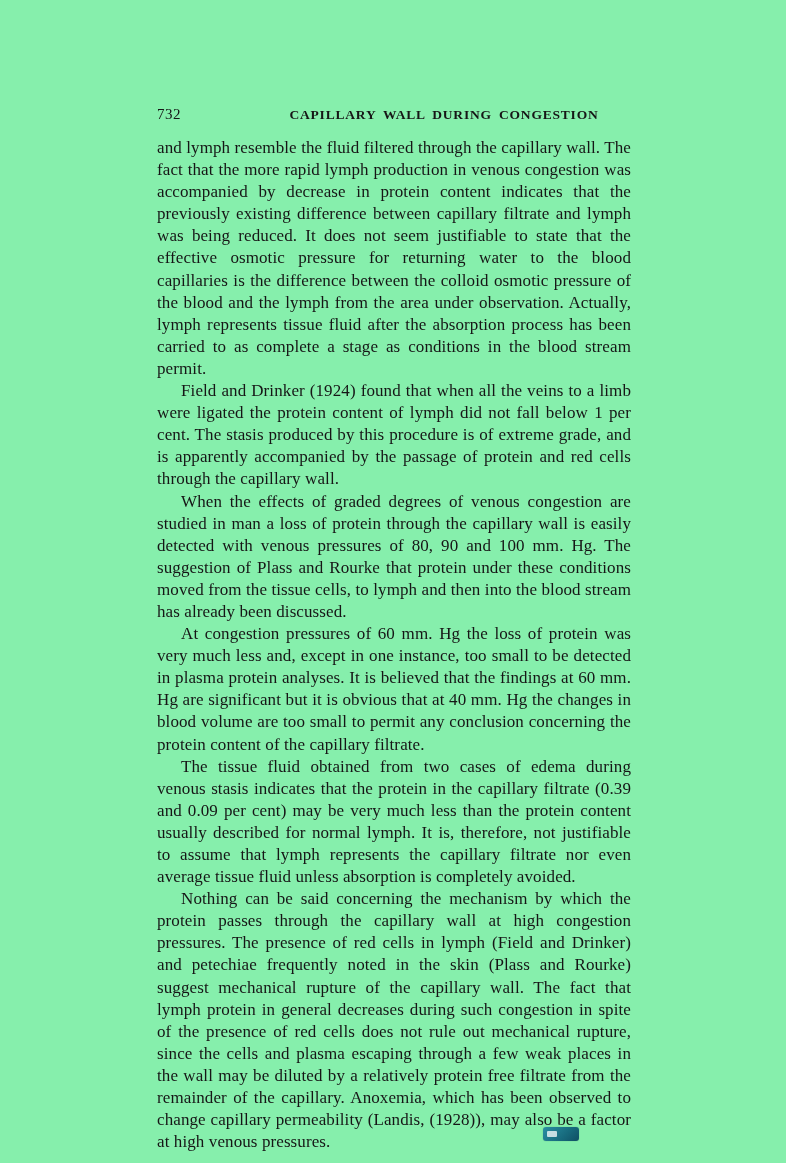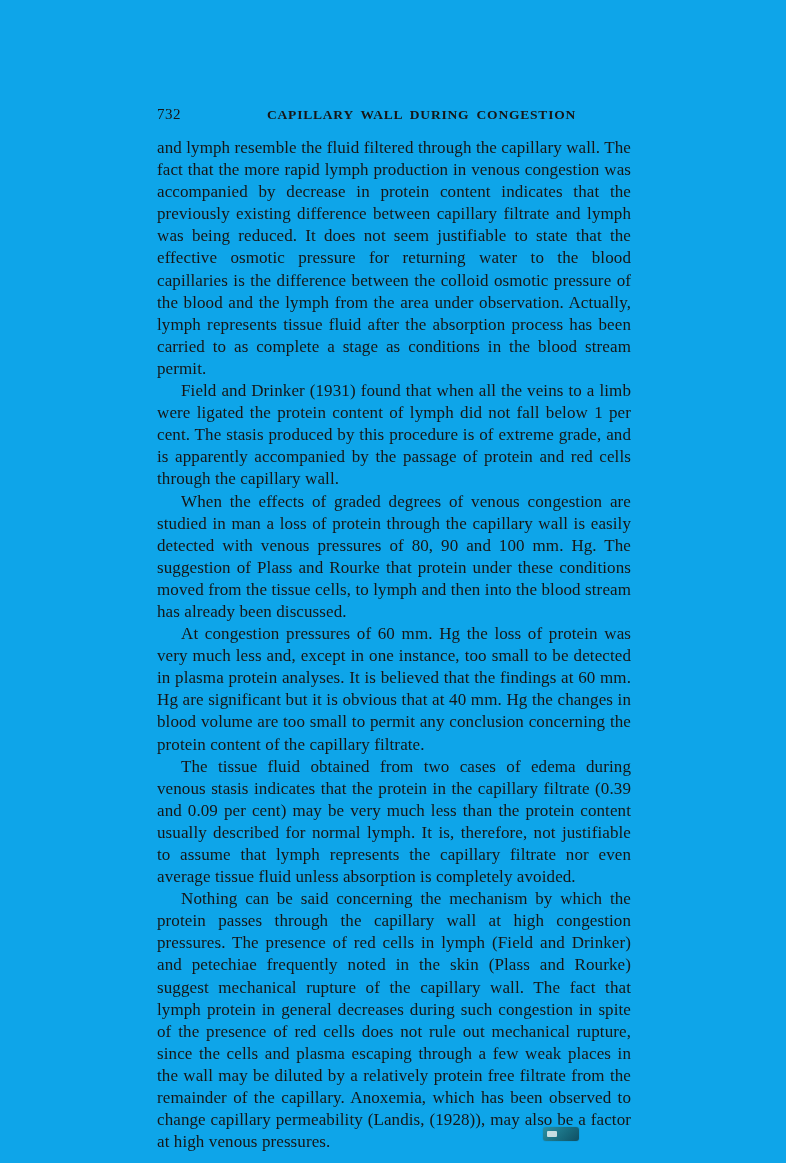--- a/index.html
+++ b/index.html
@@ -5,21 +5,21 @@
   html, body {
     margin: 0;
     padding: 0;
     background: #e9e9e7;
   }
   .page {
     position: relative;
     width: 786px;
     height: 1163px;
     margin: 0 auto;
-    background: #0ea5e9;
+    background: #86efac;
     overflow: hidden;
     font-family: "Liberation Serif", "DejaVu Serif", serif;
     color: #161616;
   }
   .content-column {
     position: absolute;
     left: 157px;
     top: 106px;
     width: 474px;
   }
@@ -29,21 +29,21 @@
     margin-bottom: 14px;
   }
   .page-num {
     font-size: 15px;
     letter-spacing: 0.5px;
     width: 110px;
     flex: 0 0 auto;
   }
   .running-title {
     flex: 1 1 auto;
-    text-align: left;
+    text-align: center;
     font-size: 13.5px;
     font-weight: 700;
     letter-spacing: 0.8px;
     word-spacing: 3px;
     white-space: nowrap;
     padding-right: 10px;
   }
   .body-text p {
     margin: 0;
     font-size: 17px;
@@ -81,21 +81,21 @@
 <div class="page">
   <div class="content-column">
 
     <header class="running-header">
       <span class="page-num">732</span>
       <span class="running-title">CAPILLARY WALL DURING CONGESTION</span>
     </header>
 
     <main class="body-text">
       <p>and lymph resemble the fluid filtered through the capillary wall.  The fact that the more rapid lymph production in venous congestion was accompanied by decrease in protein content indicates that the previously existing difference between capillary filtrate and lymph was being reduced.  It does not seem justifiable to state that the effective osmotic pressure for returning water to the blood capillaries is the difference between the colloid osmotic pressure of the blood and the lymph from the area under observation.  Actually, lymph represents tissue fluid after the absorption process has been carried to as complete a stage as conditions in the blood stream permit.</p>
-      <p class="indent">Field and Drinker (1931) found that when all the veins to a limb were ligated the protein content of lymph did not fall below 1 per cent.  The stasis produced by this procedure is of extreme grade, and is apparently accompanied by the passage of protein and red cells through the capillary wall.</p>
+      <p class="indent">Field and Drinker (1924) found that when all the veins to a limb were ligated the protein content of lymph did not fall below 1 per cent.  The stasis produced by this procedure is of extreme grade, and is apparently accompanied by the passage of protein and red cells through the capillary wall.</p>
       <p class="indent">When the effects of graded degrees of venous congestion are studied in man a loss of protein through the capillary wall is easily detected with venous pressures of 80, 90 and 100 mm. Hg.  The suggestion of Plass and Rourke that protein under these conditions moved from the tissue cells, to lymph and then into the blood stream has already been discussed.</p>
       <p class="indent">At congestion pressures of 60 mm. Hg the loss of protein was very much less and, except in one instance, too small to be detected in plasma protein analyses.  It is believed that the findings at 60 mm. Hg are significant but it is obvious that at 40 mm. Hg the changes in blood volume are too small to permit any conclusion concerning the protein content of the capillary filtrate.</p>
       <p class="indent">The tissue fluid obtained from two cases of edema during venous stasis indicates that the protein in the capillary filtrate (0.39 and 0.09 per cent) may be very much less than the protein content usually described for normal lymph.  It is, therefore, not justifiable to assume that lymph represents the capillary filtrate nor even average tissue fluid unless absorption is completely avoided.</p>
       <p class="indent">Nothing can be said concerning the mechanism by which the protein passes through the capillary wall at high congestion pressures.  The presence of red cells in lymph (Field and Drinker) and petechiae frequently noted in the skin (Plass and Rourke) suggest mechanical rupture of the capillary wall.  The fact that lymph protein in general decreases during such congestion in spite of the presence of red cells does not rule out mechanical rupture, since the cells and plasma escaping through a few weak places in the wall may be diluted by a relatively protein free filtrate from the remainder of the capillary.  Anoxemia, which has been observed to change capillary permeability (Landis, (1928)), may also be a factor at high venous pressures.</p>
     </main>
 
   </div>
 
   <div class="watermark"></div>
 </div>

